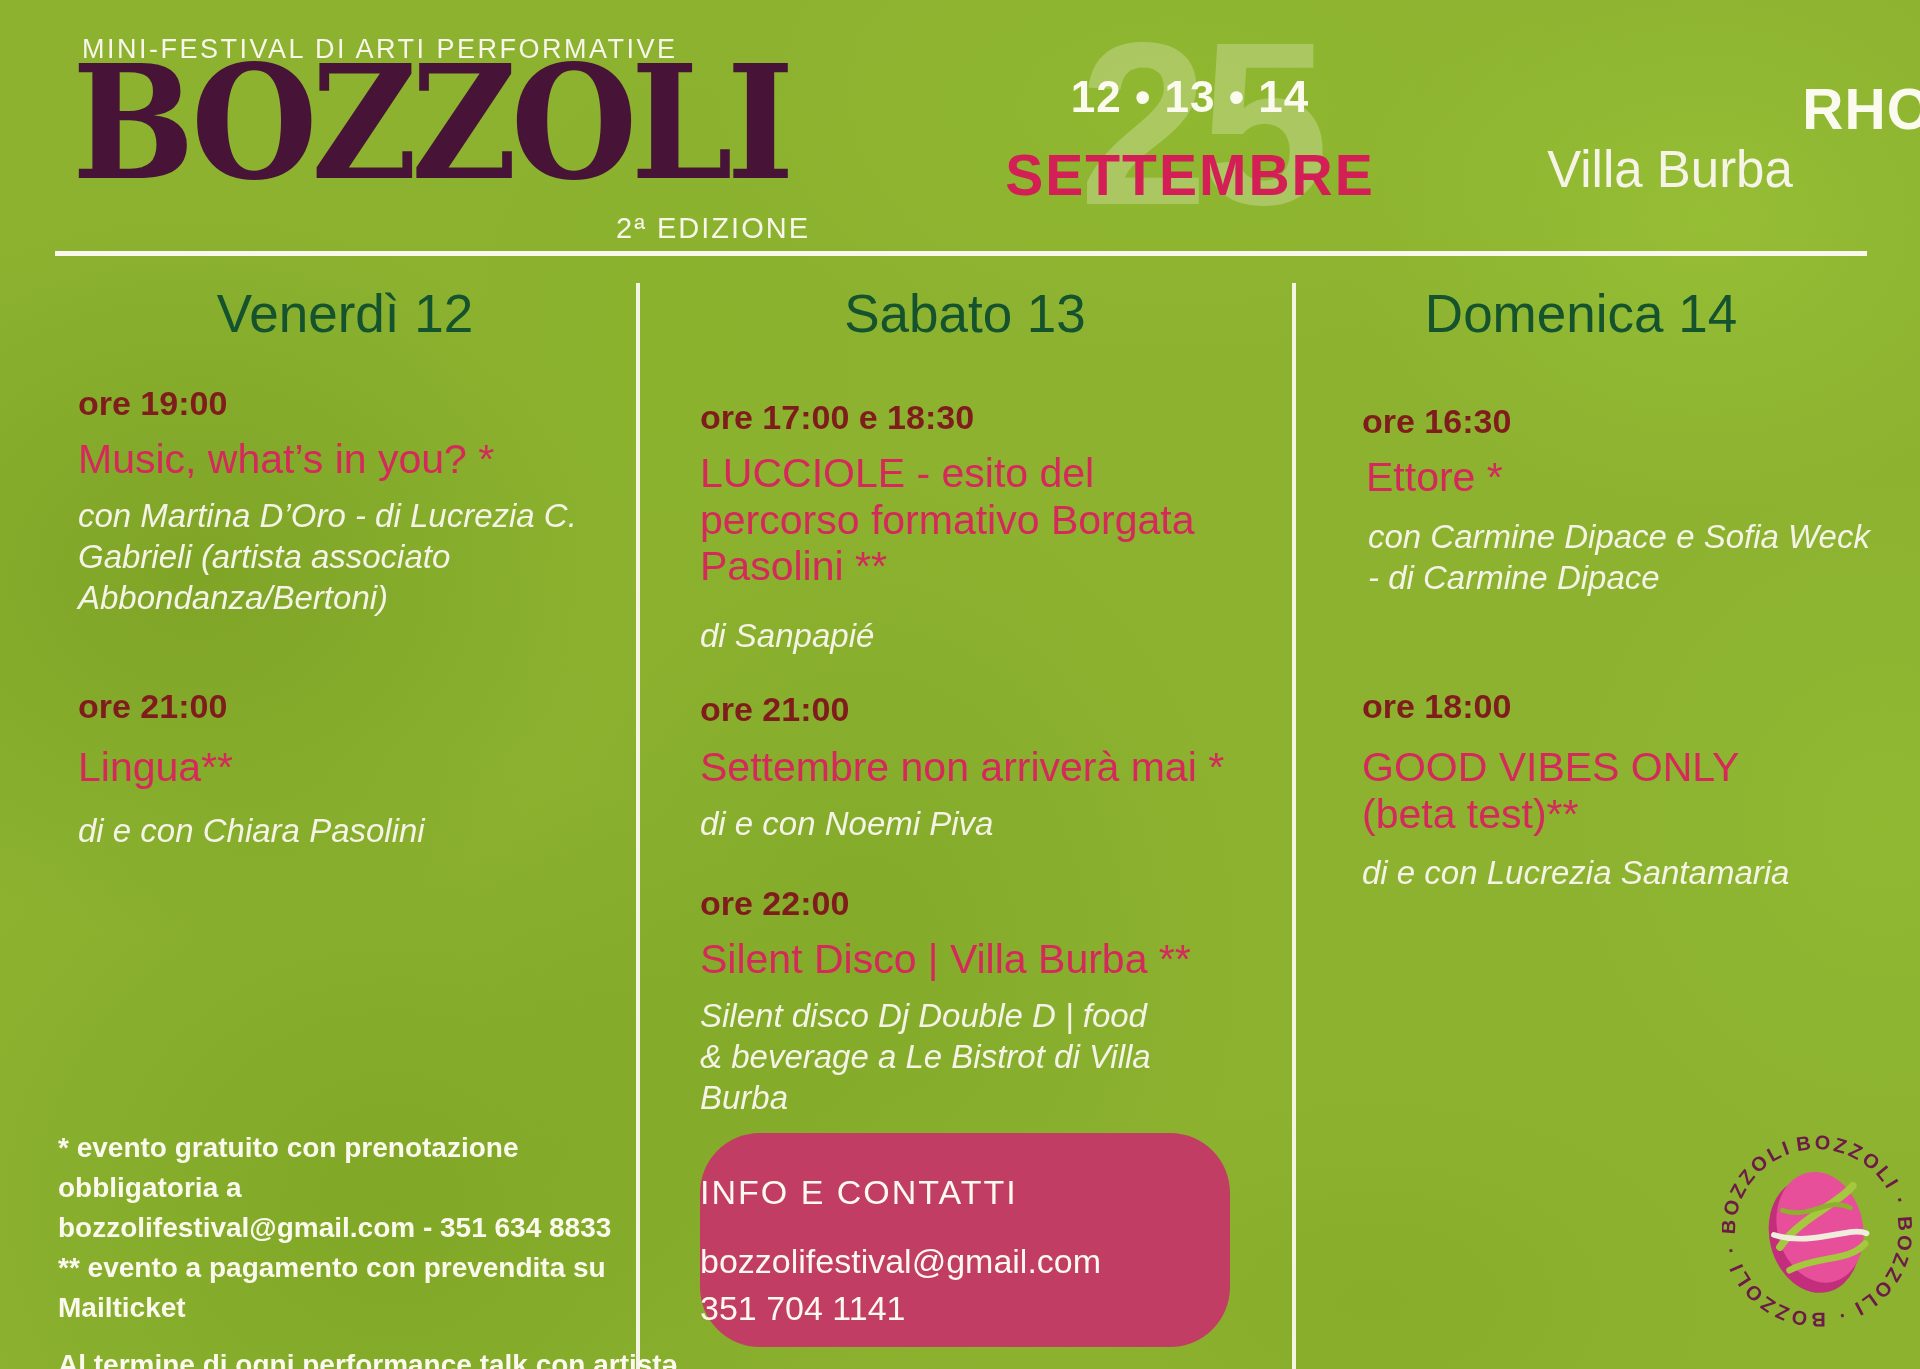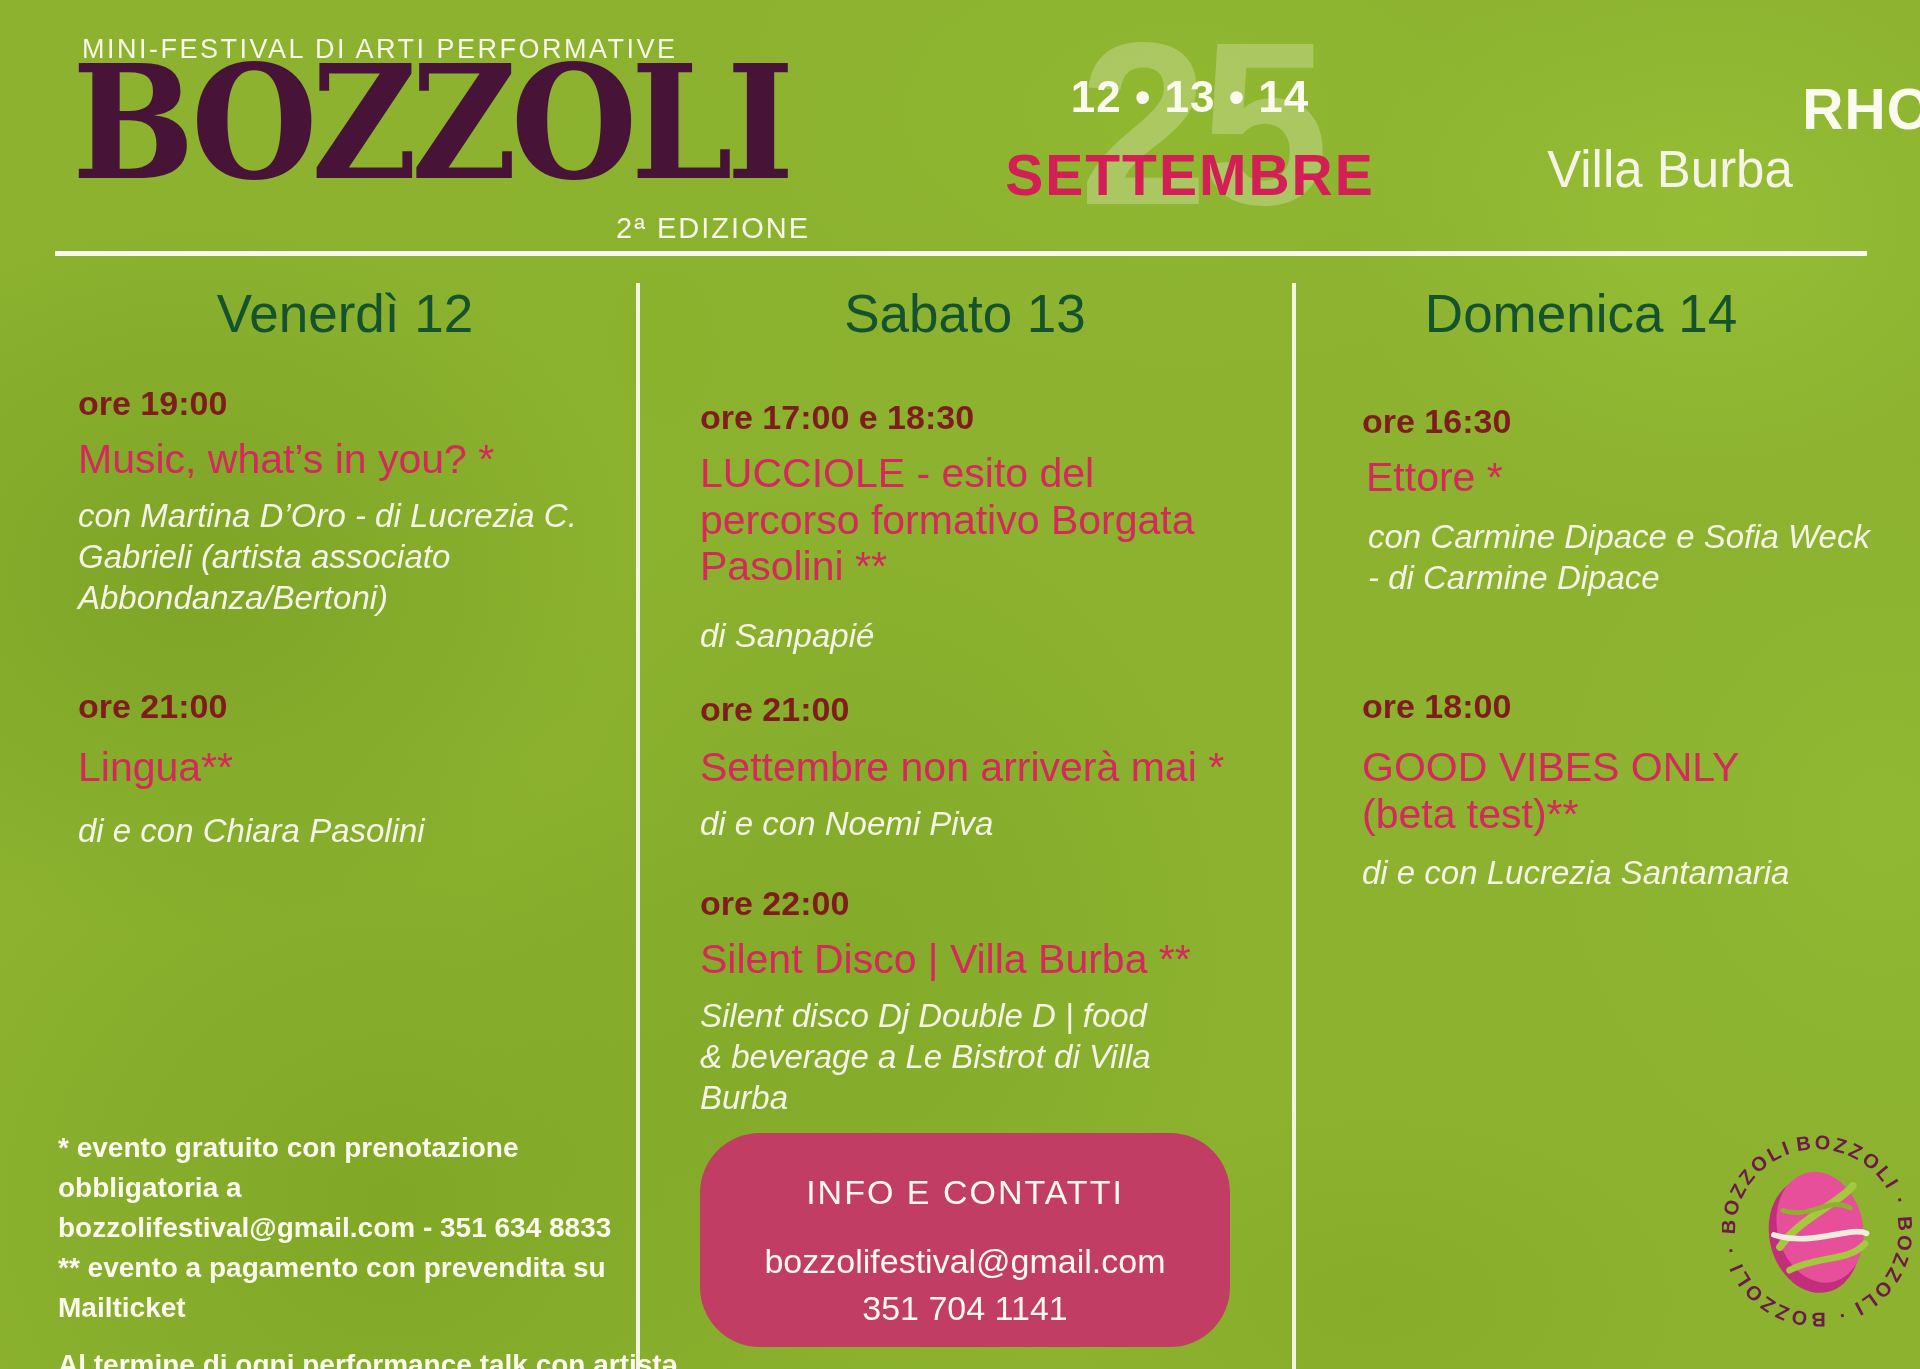--- a/index.html
+++ b/index.html
@@ -59,21 +59,21 @@
   .c2e3{left:700px;top:884px;width:580px;} .c2e3 .credits{width:470px;}
   .c3e1{left:1362px;top:402px;width:512px;} .c3e1 .etitle{margin-left:4px;} .c3e1 .credits{margin-left:6px;margin-top:16px;}
   .c3e2{left:1362px;top:687px;width:430px;} .c3e2 .etitle{margin-top:18px;} .c3e2 .credits{width:500px;margin-top:16px;}
   
   .footnotes{left:58px;top:1128px;width:620px;color:#fbf9ee;font-size:28px;font-weight:700;}
   .footnotes .fline{line-height:40px;}
   .footnotes .gap{margin-top:17px;}
   
   .contact{
     left:700px;top:1133px;width:530px;height:214px;border-radius:60px;
-    background:#c13d63;color:#fdf9ef;text-align:center;
+    background:#c13d63;color:#fdf9ef;text-align:left;
   }
   .contact .ctitle{margin-top:40px;font-size:34px;letter-spacing:2px;font-weight:400;}
   .contact .cemail{margin-top:30px;font-size:34px;font-weight:400;}
   .contact .cphone{margin-top:8px;font-size:34px;font-weight:400;}
   
   .logo{left:1722px;top:1106px;width:190px;height:250px;}
 </style>
 </head>
 <body>
 

